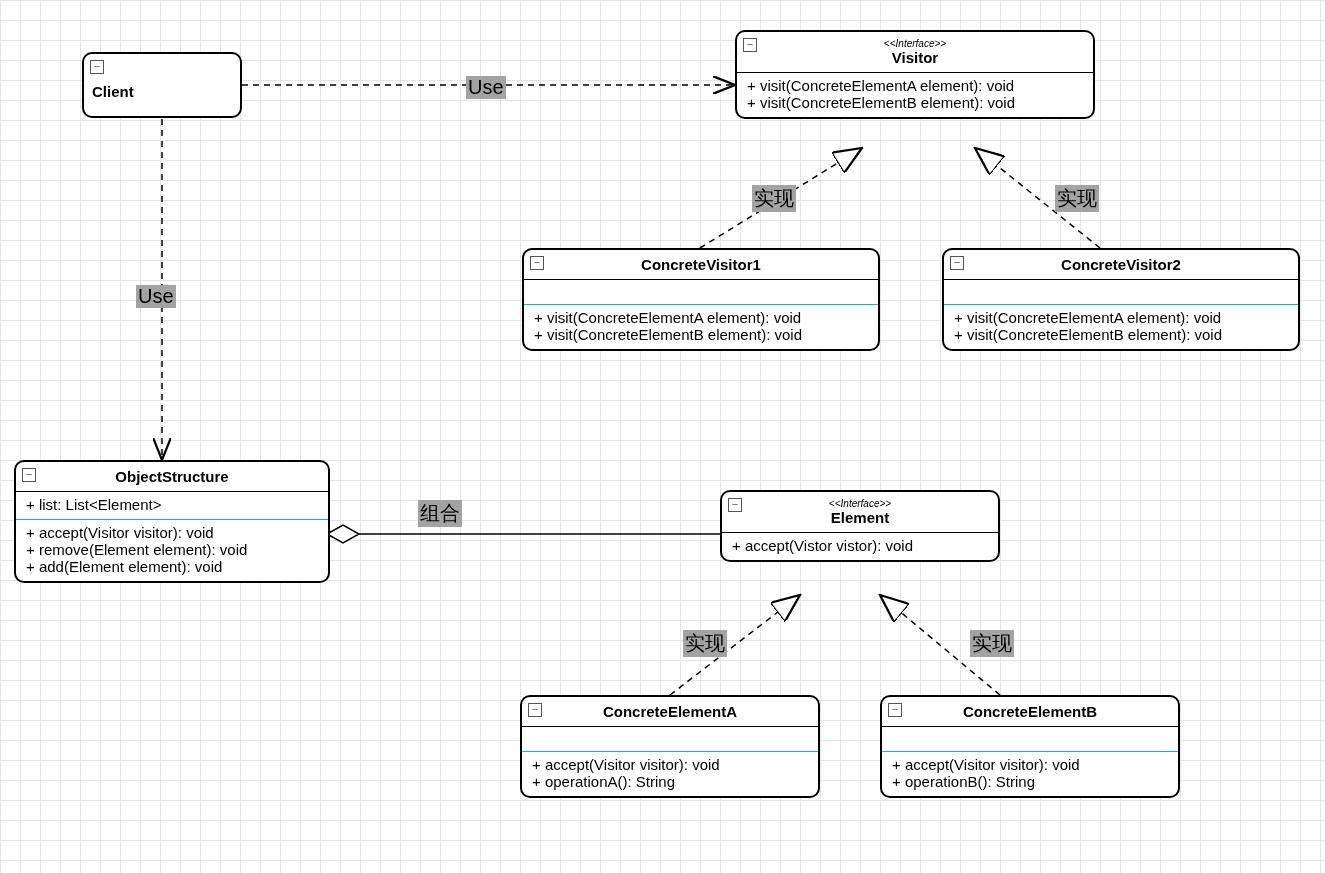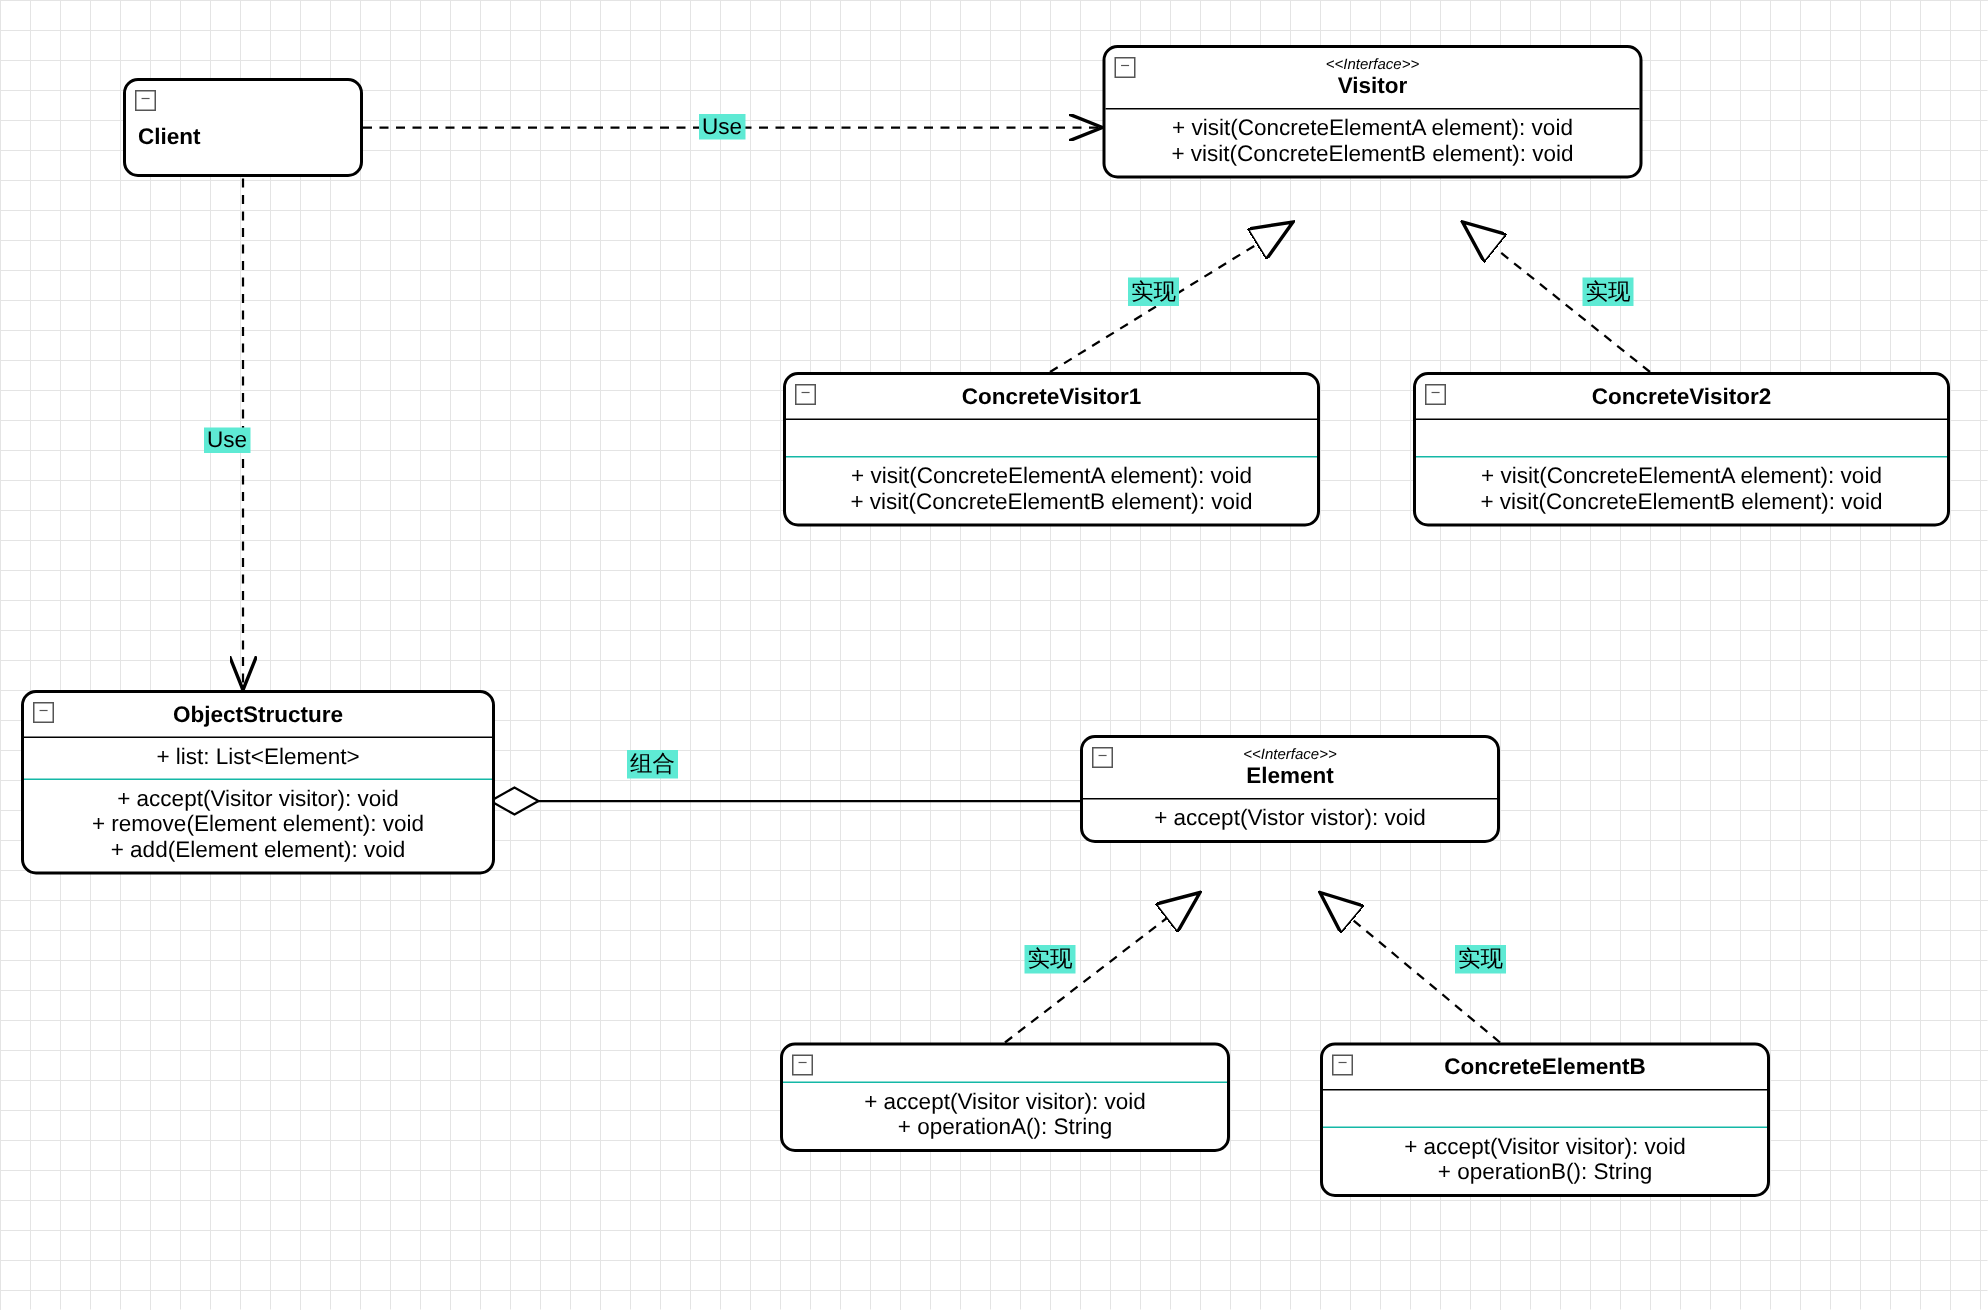--- a/index.html
+++ b/index.html
@@ -9,25 +9,25 @@
       linear-gradient(to right,#e4e4e4 1px,transparent 1px),
       linear-gradient(to bottom,#e4e4e4 1px,transparent 1px),
       linear-gradient(to right,#d0d0d0 1px,transparent 1px),
       linear-gradient(to bottom,#d0d0d0 1px,transparent 1px);
     background-size:20px 20px,20px 20px,100px 100px,100px 100px;
   }
   svg{position:absolute;inset:0;width:1325px;height:873px;overflow:visible;pointer-events:none}
   .box{position:absolute;background:#fff;border:2px solid #000;border-radius:10px;box-sizing:border-box;padding:0;}
   .box .title{padding:6px 8px 6px 8px;text-align:center;font-weight:bold;border-bottom:1px solid #000}
   .box .stereo{font-style:italic;font-weight:normal;font-size:10px;display:block;text-align:center}
-  .box .attrs,.box .ops{padding:4px 10px 6px 10px;text-align:center;font-size:15px;white-space:nowrap}
+  .box .attrs,.box .ops{padding:4px 10px 6px 10px;text-align:left;font-size:15px;white-space:nowrap}
   .box .attrs{border-bottom:1px solid #14b8a6;min-height:14px}
   .box .ops{}
   .minus{position:absolute;left:6px;top:6px;width:12px;height:12px;border:1px solid #555;background:#fff;font-size:11px;line-height:10px;text-align:center;color:#555}
-  .lbl{position:absolute;background:#5eead4;padding:0 2px;font-size:15px}
+  .lbl{position:absolute;background:#a3a3a3;padding:0 2px;font-size:20px}
 </style>
 </head>
 <body>
 <div class="grid"></div>
 
 <svg>
   <defs>
     <marker id="openArrow" markerWidth="16" markerHeight="12" refX="15" refY="6" orient="auto">
       <path d="M0,0 L15,6 L0,12" fill="none" stroke="#000" stroke-width="1.5"></path>
     </marker>
@@ -110,20 +110,21 @@
     <span class="stereo">&lt;&lt;Interface&gt;&gt;</span>
     <span>Element</span>
   </div>
   <div class="ops">
     <div>+ accept(Vistor vistor): void</div>
   </div>
 </div>
 
 <div class="box" style="left:520px;top:695px;width:300px">
   <div class="minus">−</div>
+  <div class="title"><span>ConcreteElementA</span></div>
   <div class="attrs"></div>
   <div class="ops">
     <div>+ accept(Visitor visitor): void</div>
     <div>+ operationA(): String</div>
   </div>
 </div>
 
 <div class="box" style="left:880px;top:695px;width:300px">
   <div class="minus">−</div>
   <div class="title"><span>ConcreteElementB</span></div>

